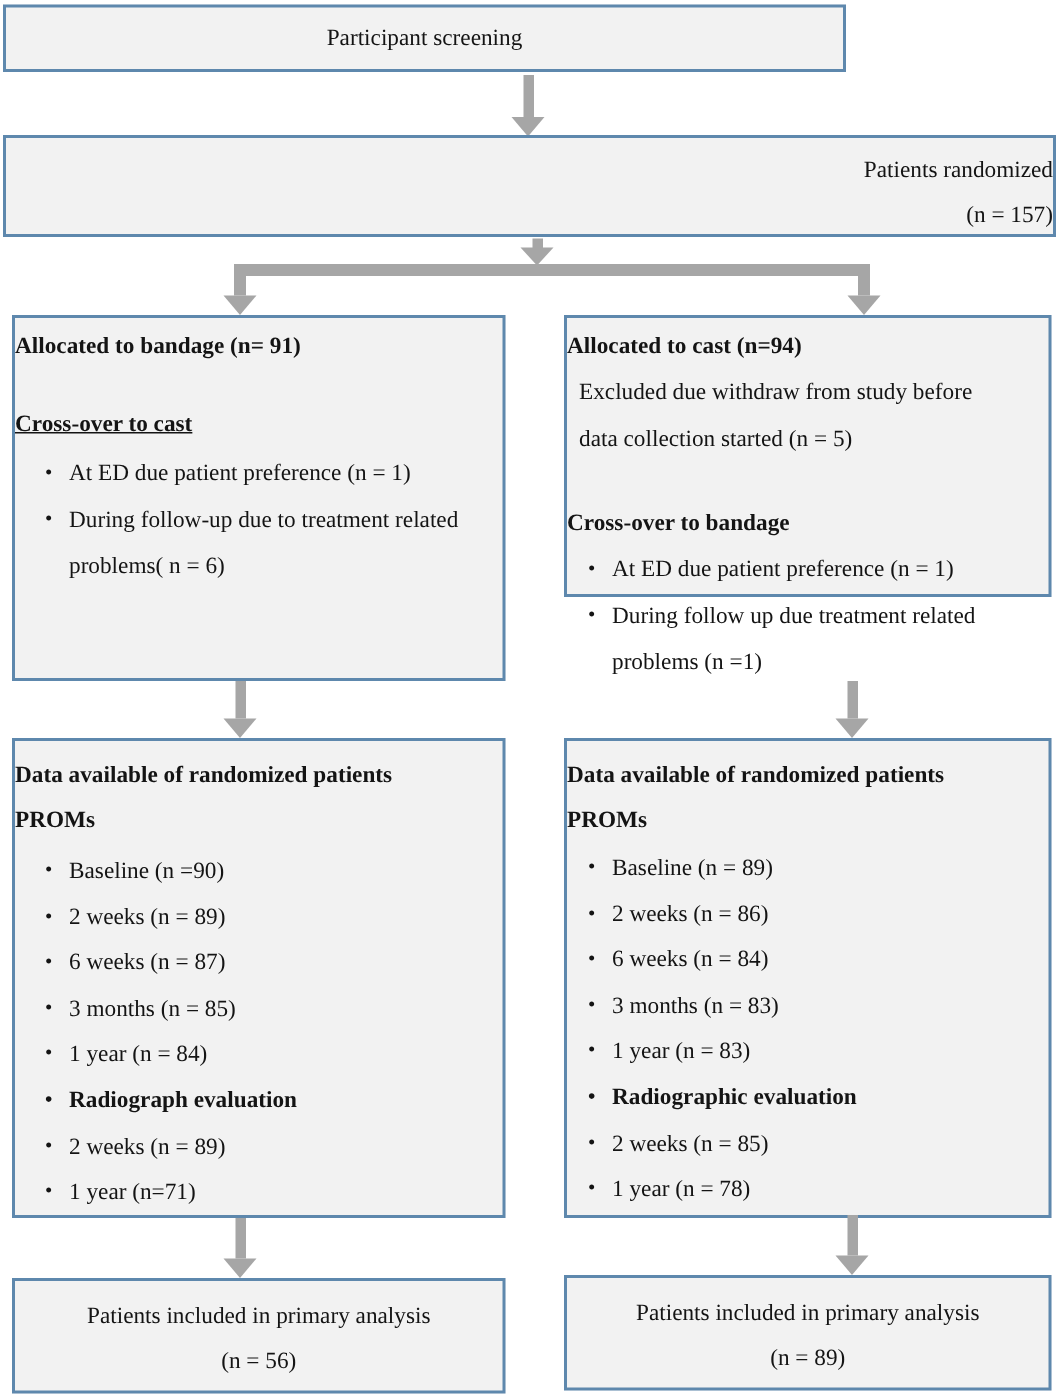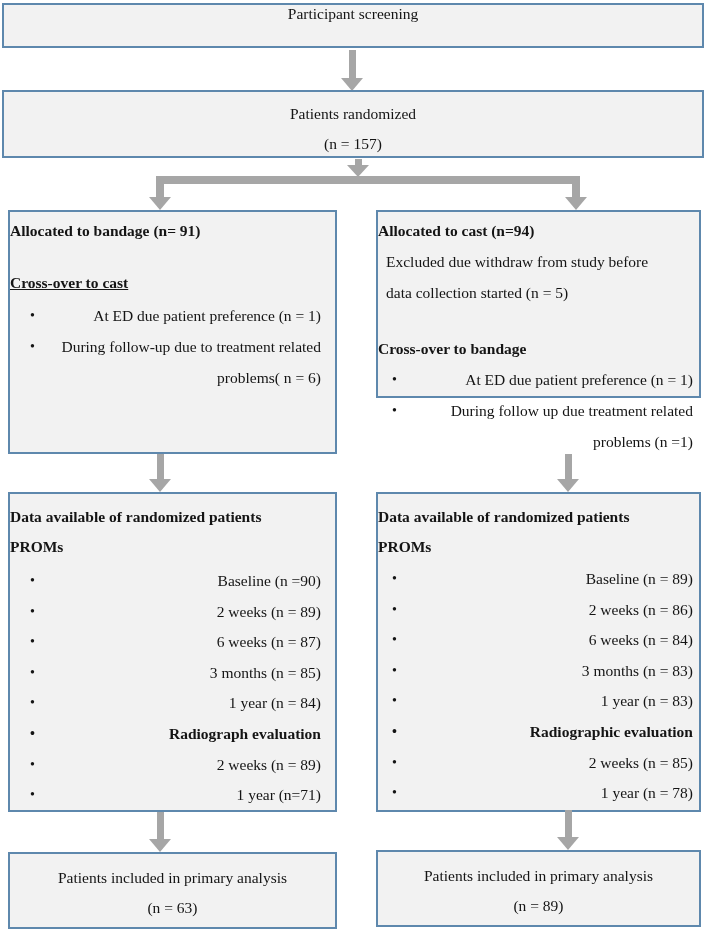--- a/index.html
+++ b/index.html
@@ -21,39 +21,39 @@
   .box{
     position:absolute;
     box-sizing:border-box;
     background:var(--box_fill);
     border:2px solid var(--box_border);
     font-size:15.5px;
   }
   .b{font-weight:bold;}
   .ct{text-align:left;line-height:22px;}
   
-  .boxA{left:2px;top:3px;width:702px;height:45px;display:flex;justify-content:center;}
+  .boxA{left:2px;top:3px;width:562px;height:45px;display:flex;align-items:center;justify-content:center;}
   .boxB{left:2px;top:90px;width:702px;height:68px;padding-top:7px;}
-  .boxB .ln{text-align:center;line-height:30px;}
+  .boxB .ln{text-align:right;line-height:30px;}
   
   .boxC{left:8px;top:210px;width:329px;height:244px;}
   .boxD{left:376px;top:210px;width:325px;height:188px;}
   .boxE{left:8px;top:492px;width:329px;height:320px;}
   .boxF{left:376px;top:492px;width:325px;height:320px;}
   .boxG{left:8px;top:852px;width:329px;height:77px;padding-top:9px;}
   .boxH{left:376px;top:850px;width:325px;height:77px;padding-top:9px;}
   .boxG .ln,.boxH .ln{text-align:center;line-height:30px;}
   .alloc-title{margin-top:8px;}
   .cross-c{margin-top:30px;text-decoration:underline;}
   .cross-d{margin-top:30px;}
   .excl{line-height:31px;margin-top:4px;padding:0 8px;}
   ul.blts{list-style:none;margin:6px 0 0 0;padding:0 14px 0 36px;}
   .boxD ul.blts,.boxF ul.blts{padding:0 6px 0 30px;margin-top:4px;}
   .boxD ul.blts{margin-top:4px;}
-  ul.blts li{position:relative;line-height:31px;text-align:right;}
+  ul.blts li{position:relative;line-height:31px;}
   .boxE ul.blts li,.boxF ul.blts li{line-height:30.6px;}
   ul.blts li::before{content:"\2022";position:absolute;left:-16px;font-size:14px;}
   .da-title{margin-top:10px;line-height:26px;}
   .da-sub{margin-top:4px;line-height:26px;}
   
   .stem{position:absolute;background:var(--arrow);}
   .head{position:absolute;width:0;height:0;border-left:11px solid transparent;border-right:11px solid transparent;border-top:13px solid var(--arrow);}
   .hbar{position:absolute;background:var(--arrow);}
 </style>
 </head>
@@ -152,21 +152,21 @@
     <div class="head" style="left:149px;top:839px;"></div>
   </div>
 
   <div>
     <div class="stem" style="left:565px;top:810px;width:7px;height:27px;"></div>
     <div class="head" style="left:557px;top:837px;"></div>
   </div>
 
   <div class="box boxG">
     <div class="ln">Patients included in primary analysis</div>
-    <div class="ln">(n = 63)</div>
+    <div class="ln">(n = 56)</div>
   </div>
 
   <div class="box boxH">
     <div class="ln">Patients included in primary analysis</div>
     <div class="ln">(n = 89)</div>
   </div>
 
 </div>
 
 </body></html>

